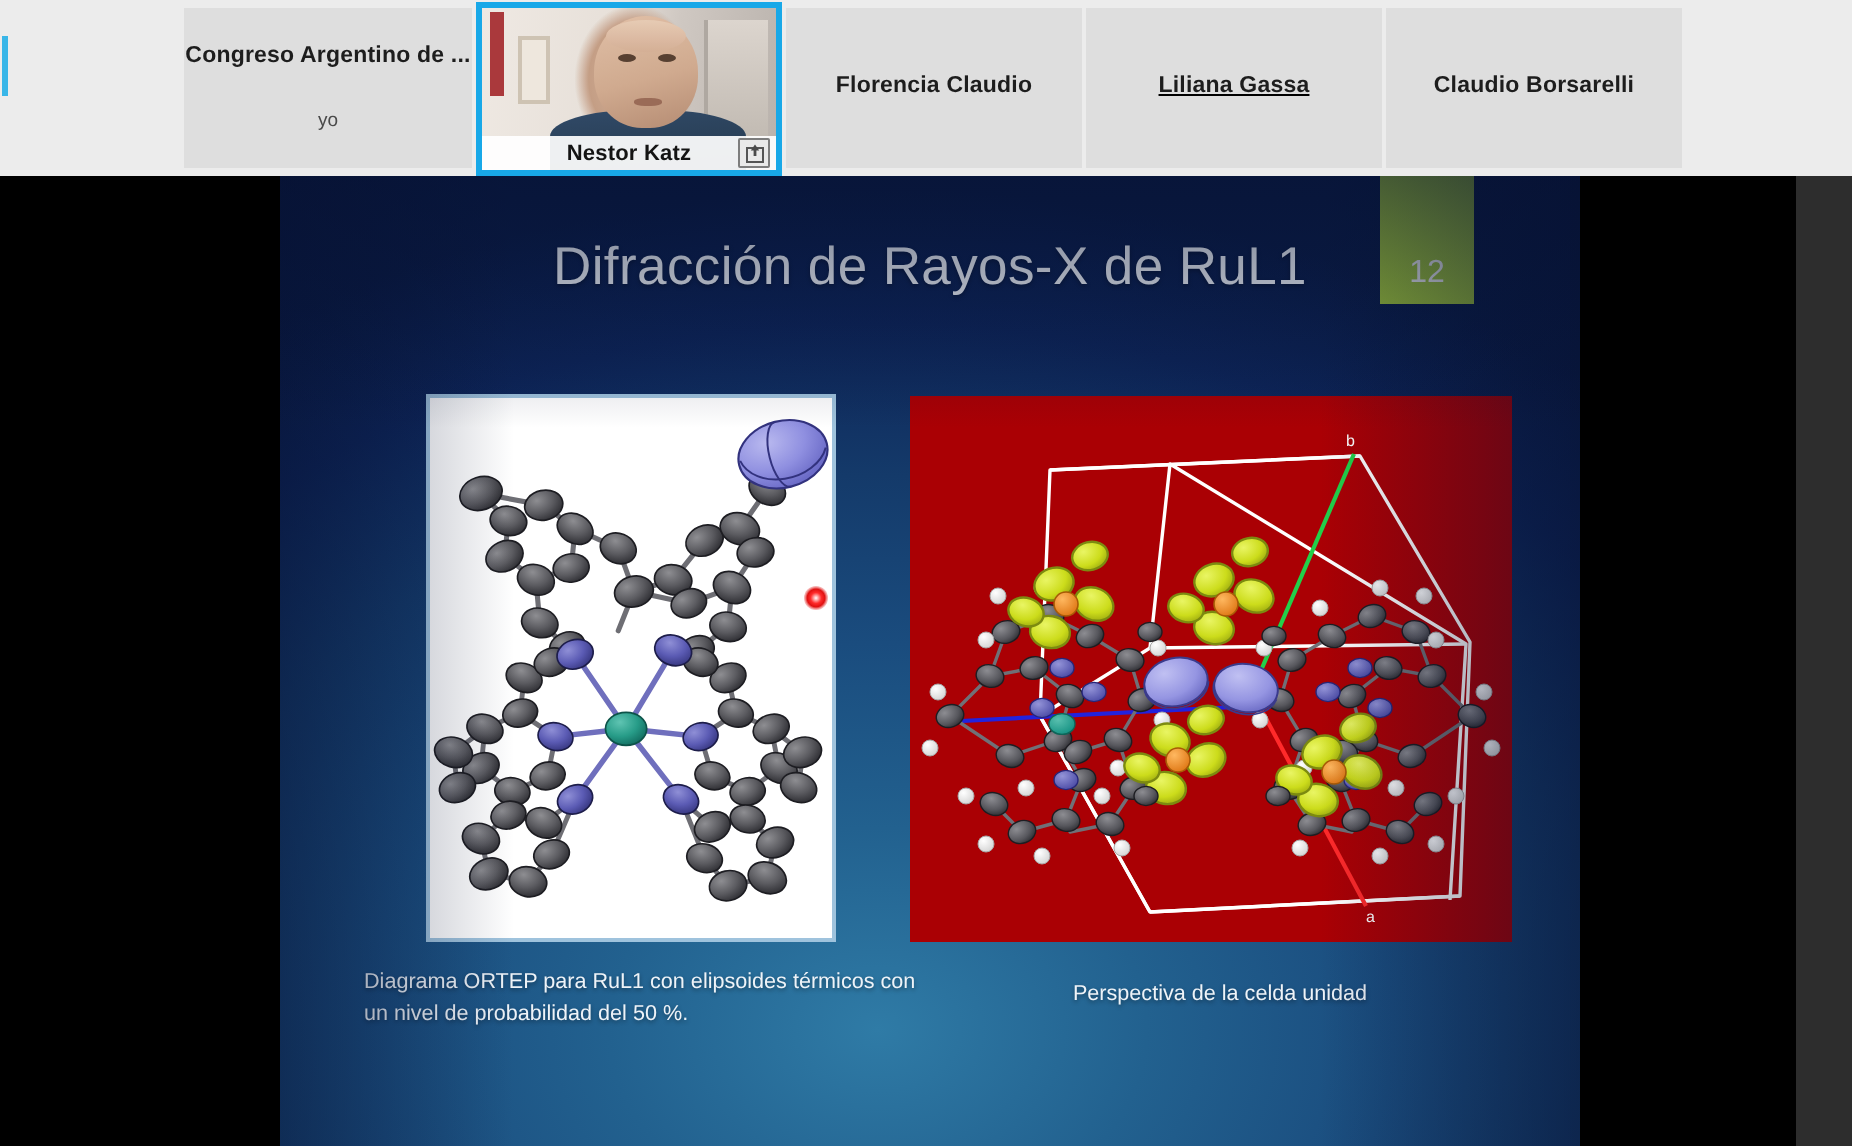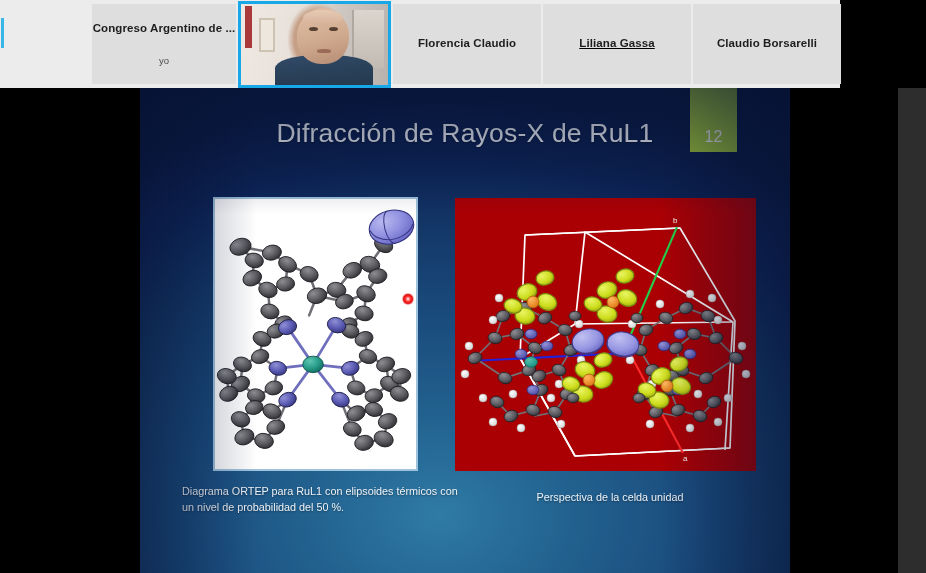--- a/index.html
+++ b/index.html
@@ -6,21 +6,21 @@
   html, body {
     width: 926px; height: 573px;
     overflow: hidden;
     background: #000;
     font-family: "Liberation Sans", sans-serif;
   }
   #root { position: relative; width: 926px; height: 573px; background:#000; }
 
   
   #filmstrip {
-    position: absolute; left: 0; top: 0; width: 840px; height: 88px;
+    position: absolute; left: 0; top: 0; width: 926px; height: 88px;
     background: #ececec;
   }
   #strip-accent {
     position: absolute; left: 1px; top: 18px; width: 3px; height: 30px;
     background: #39b6e8;
   }
   .tile {
     position: absolute; top: 4px; height: 80px;
     background: #dedede;
     display: flex; flex-direction: column;
@@ -181,20 +181,30 @@
       <div id="video-feed">
         <div id="bg-redstrip"></div>
         <div id="bg-frame"></div>
         <div id="bg-door"></div>
         <div id="body-shirt"></div>
         <div id="face-head"></div>
         <div id="face-brow"></div>
         <div id="face-eye-l"></div>
         <div id="face-eye-r"></div>
         <div id="face-mouth"></div>
+      </div>
+      <div id="name-bar">
+        <span id="name-bar-text">Nestor Katz</span>
+        <span id="share-icon">
+          <svg width="11" height="11" viewBox="0 0 11 11" aria-hidden="true">
+            <rect x="1.5" y="3" width="8" height="7" fill="none" stroke="#555" stroke-width="1"></rect>
+            <path d="M5.5 1.2 L7.6 4.2 L3.4 4.2 Z" fill="#4a4a4a"></path>
+            <rect x="4.8" y="4" width="1.4" height="3" fill="#4a4a4a"></rect>
+          </svg>
+        </span>
       </div>
     </div>
 
     <div class="tile" style="left:393px; width:148px;">
       <div class="tile-name">Florencia Claudio</div>
     </div>
 
     <div class="tile" style="left:543px; width:148px;text-decoration:underline;">
       <div class="tile-name">Liliana Gassa</div>
     </div>

